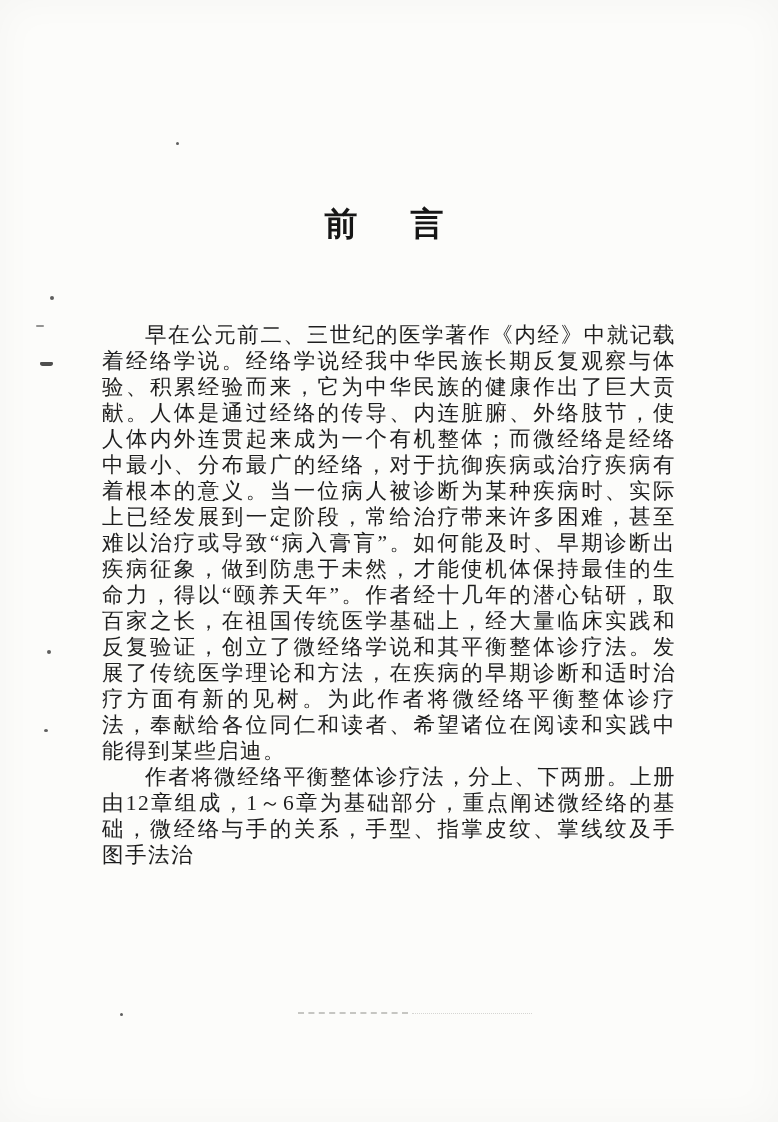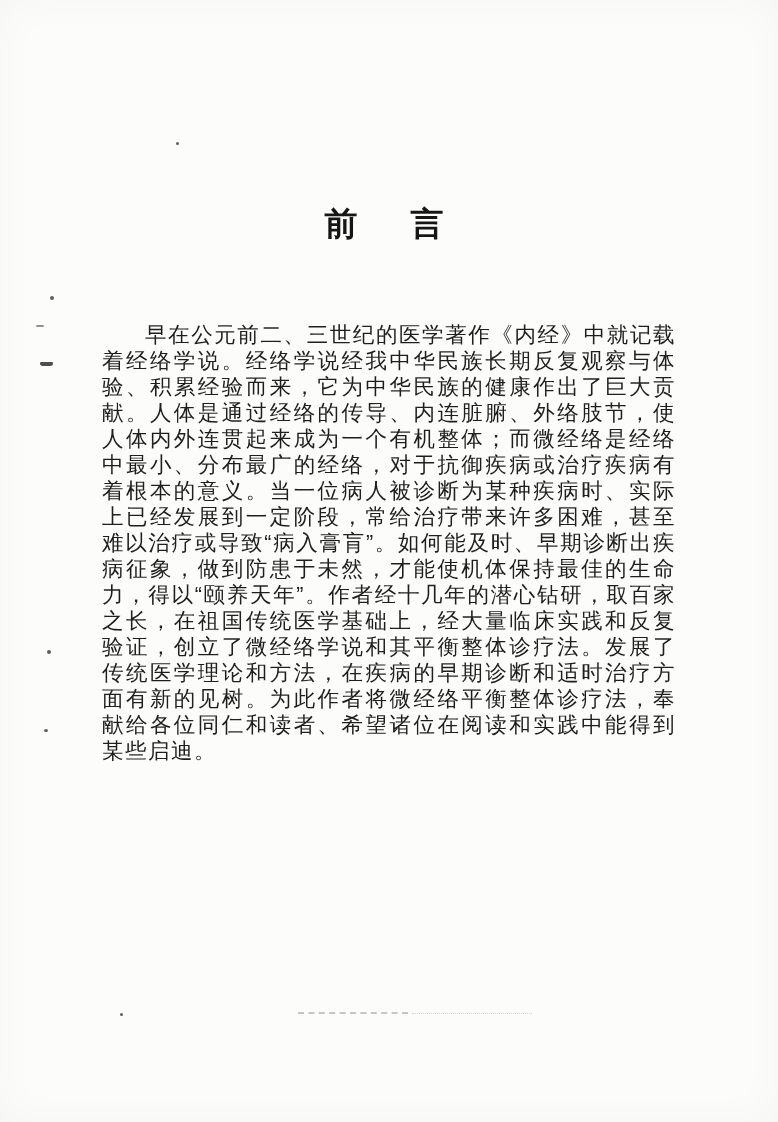--- a/index.html
+++ b/index.html
@@ -7,21 +7,21 @@
     padding: 0;
     background: #e8e8e6;
   }
   .page {
     position: relative;
     width: 778px;
     height: 1122px;
     margin: 0 auto;
     background: #fcfcfa;
     overflow: hidden;
-    font-family: Liberation Sans, sans-serif;
+    font-family: Liberation Serif, serif;
     color: #1c1c1c;
     box-shadow: inset 0 0 40px rgba(0,0,0,0.03);
   }
   .doc-title {
     position: absolute;
     top: 202px;
     left: 0;
     width: 100%;
     text-align: center;
     font-size: 33px;
@@ -72,20 +72,21 @@
 </style>
 </head>
 <body>
 
 <div class="page">
 
   <div class="doc-title">前　言</div>
 
   <div class="content">
     <p>早在公元前二、三世纪的医学著作《内经》中就记载着经络学说。经络学说经我中华民族长期反复观察与体验、积累经验而来，它为中华民族的健康作出了巨大贡献。人体是通过经络的传导、内连脏腑、外络肢节，使人体内外连贯起来成为一个有机整体；而微经络是经络中最小、分布最广的经络，对于抗御疾病或治疗疾病有着根本的意义。当一位病人被诊断为某种疾病时、实际上已经发展到一定阶段，常给治疗带来许多困难，甚至难以治疗或导致“病入膏肓”。如何能及时、早期诊断出疾病征象，做到防患于未然，才能使机体保持最佳的生命力，得以“颐养天年”。作者经十几年的潜心钻研，取百家之长，在祖国传统医学基础上，经大量临床实践和反复验证，创立了微经络学说和其平衡整体诊疗法。发展了传统医学理论和方法，在疾病的早期诊断和适时治疗方面有新的见树。为此作者将微经络平衡整体诊疗法，奉献给各位同仁和读者、希望诸位在阅读和实践中能得到某些启迪。</p>
+    <p>作者将微经络平衡整体诊疗法，分上、下两册。上册由12章组成，1～6章为基础部分，重点阐述微经络的基础，微经络与手的关系，手型、指掌皮纹、掌线纹及手图手法治</p>
   </div>
 
   <div class="speck" style="left:176px; top:142px; width:3px; height:3px;"></div>
   <div class="speck" style="left:50px; top:296px; width:4px; height:4px;"></div>
   <div class="speck" style="left:36px; top:325px; width:8px; height:2px; border-radius:1px; opacity:0.5;"></div>
   <div class="tickmark" style="left:40px; top:362px;"></div>
   <div class="speck" style="left:47px; top:650px; width:4px; height:4px;"></div>
   <div class="speck" style="left:44px; top:729px; width:4px; height:3px;"></div>
   <div class="speck" style="left:120px; top:1013px; width:3px; height:3px;"></div>
   <div class="dash-line" style="left:298px; top:1012px; width:110px;"></div>

